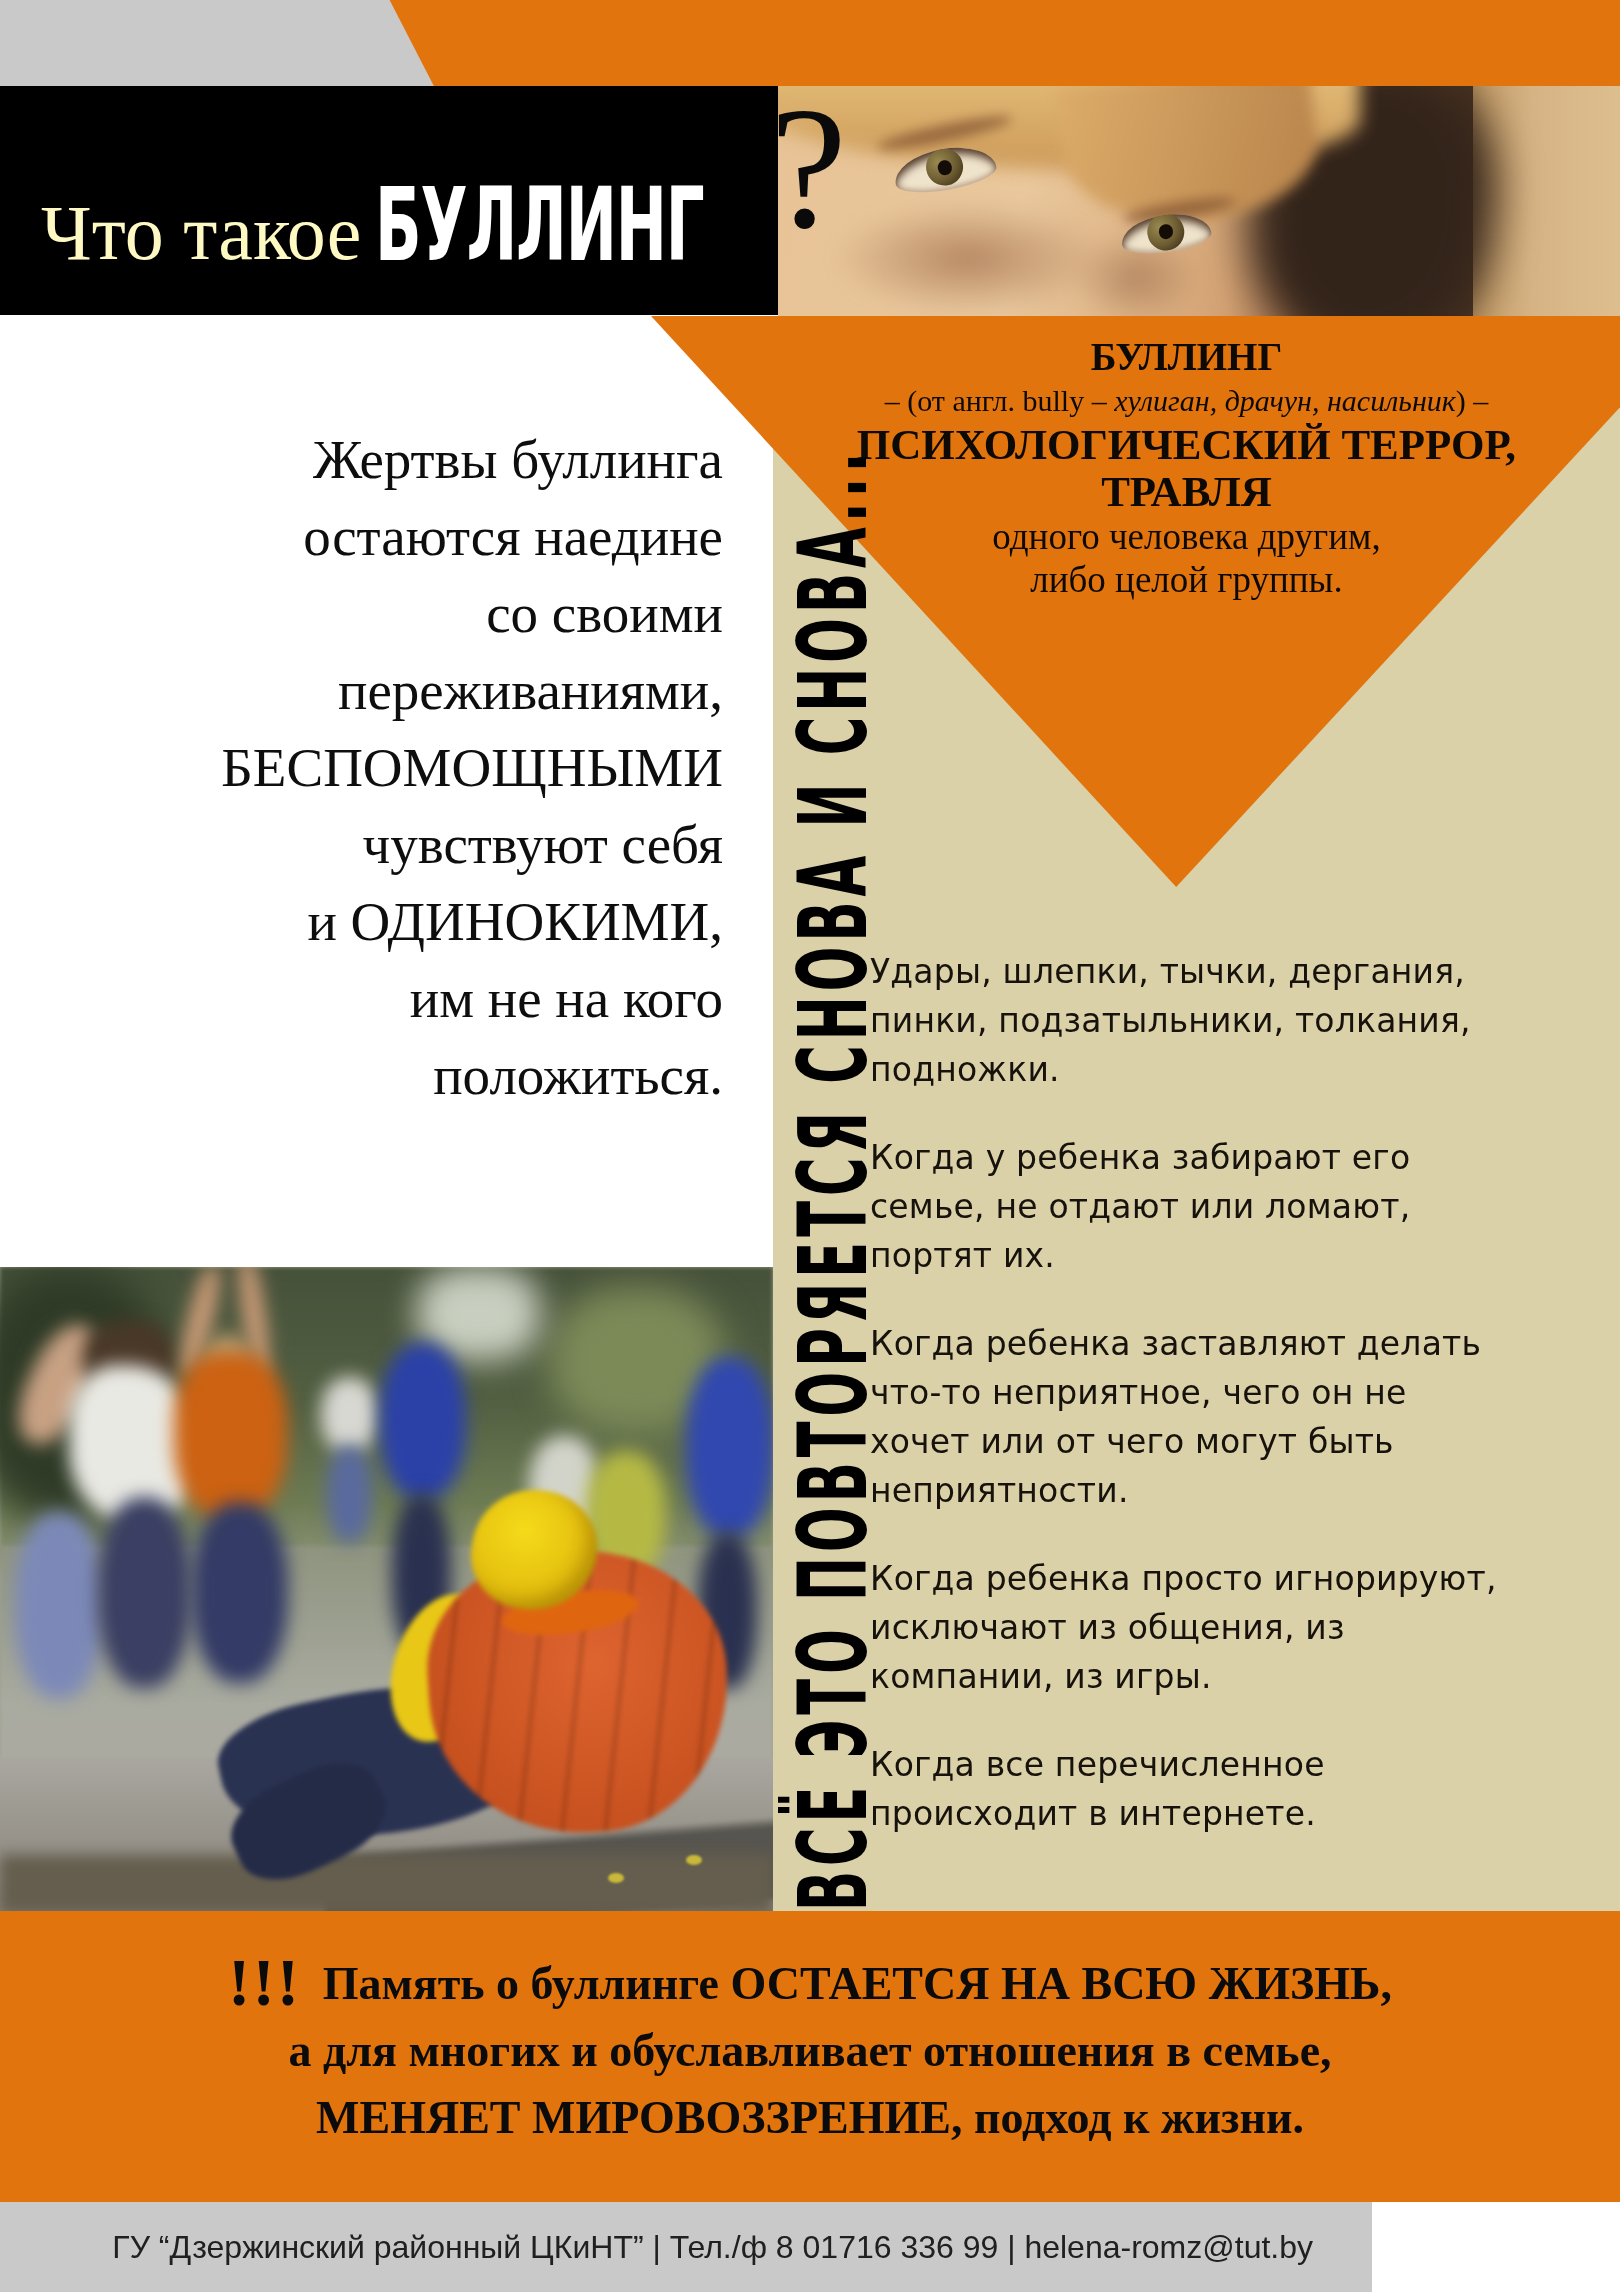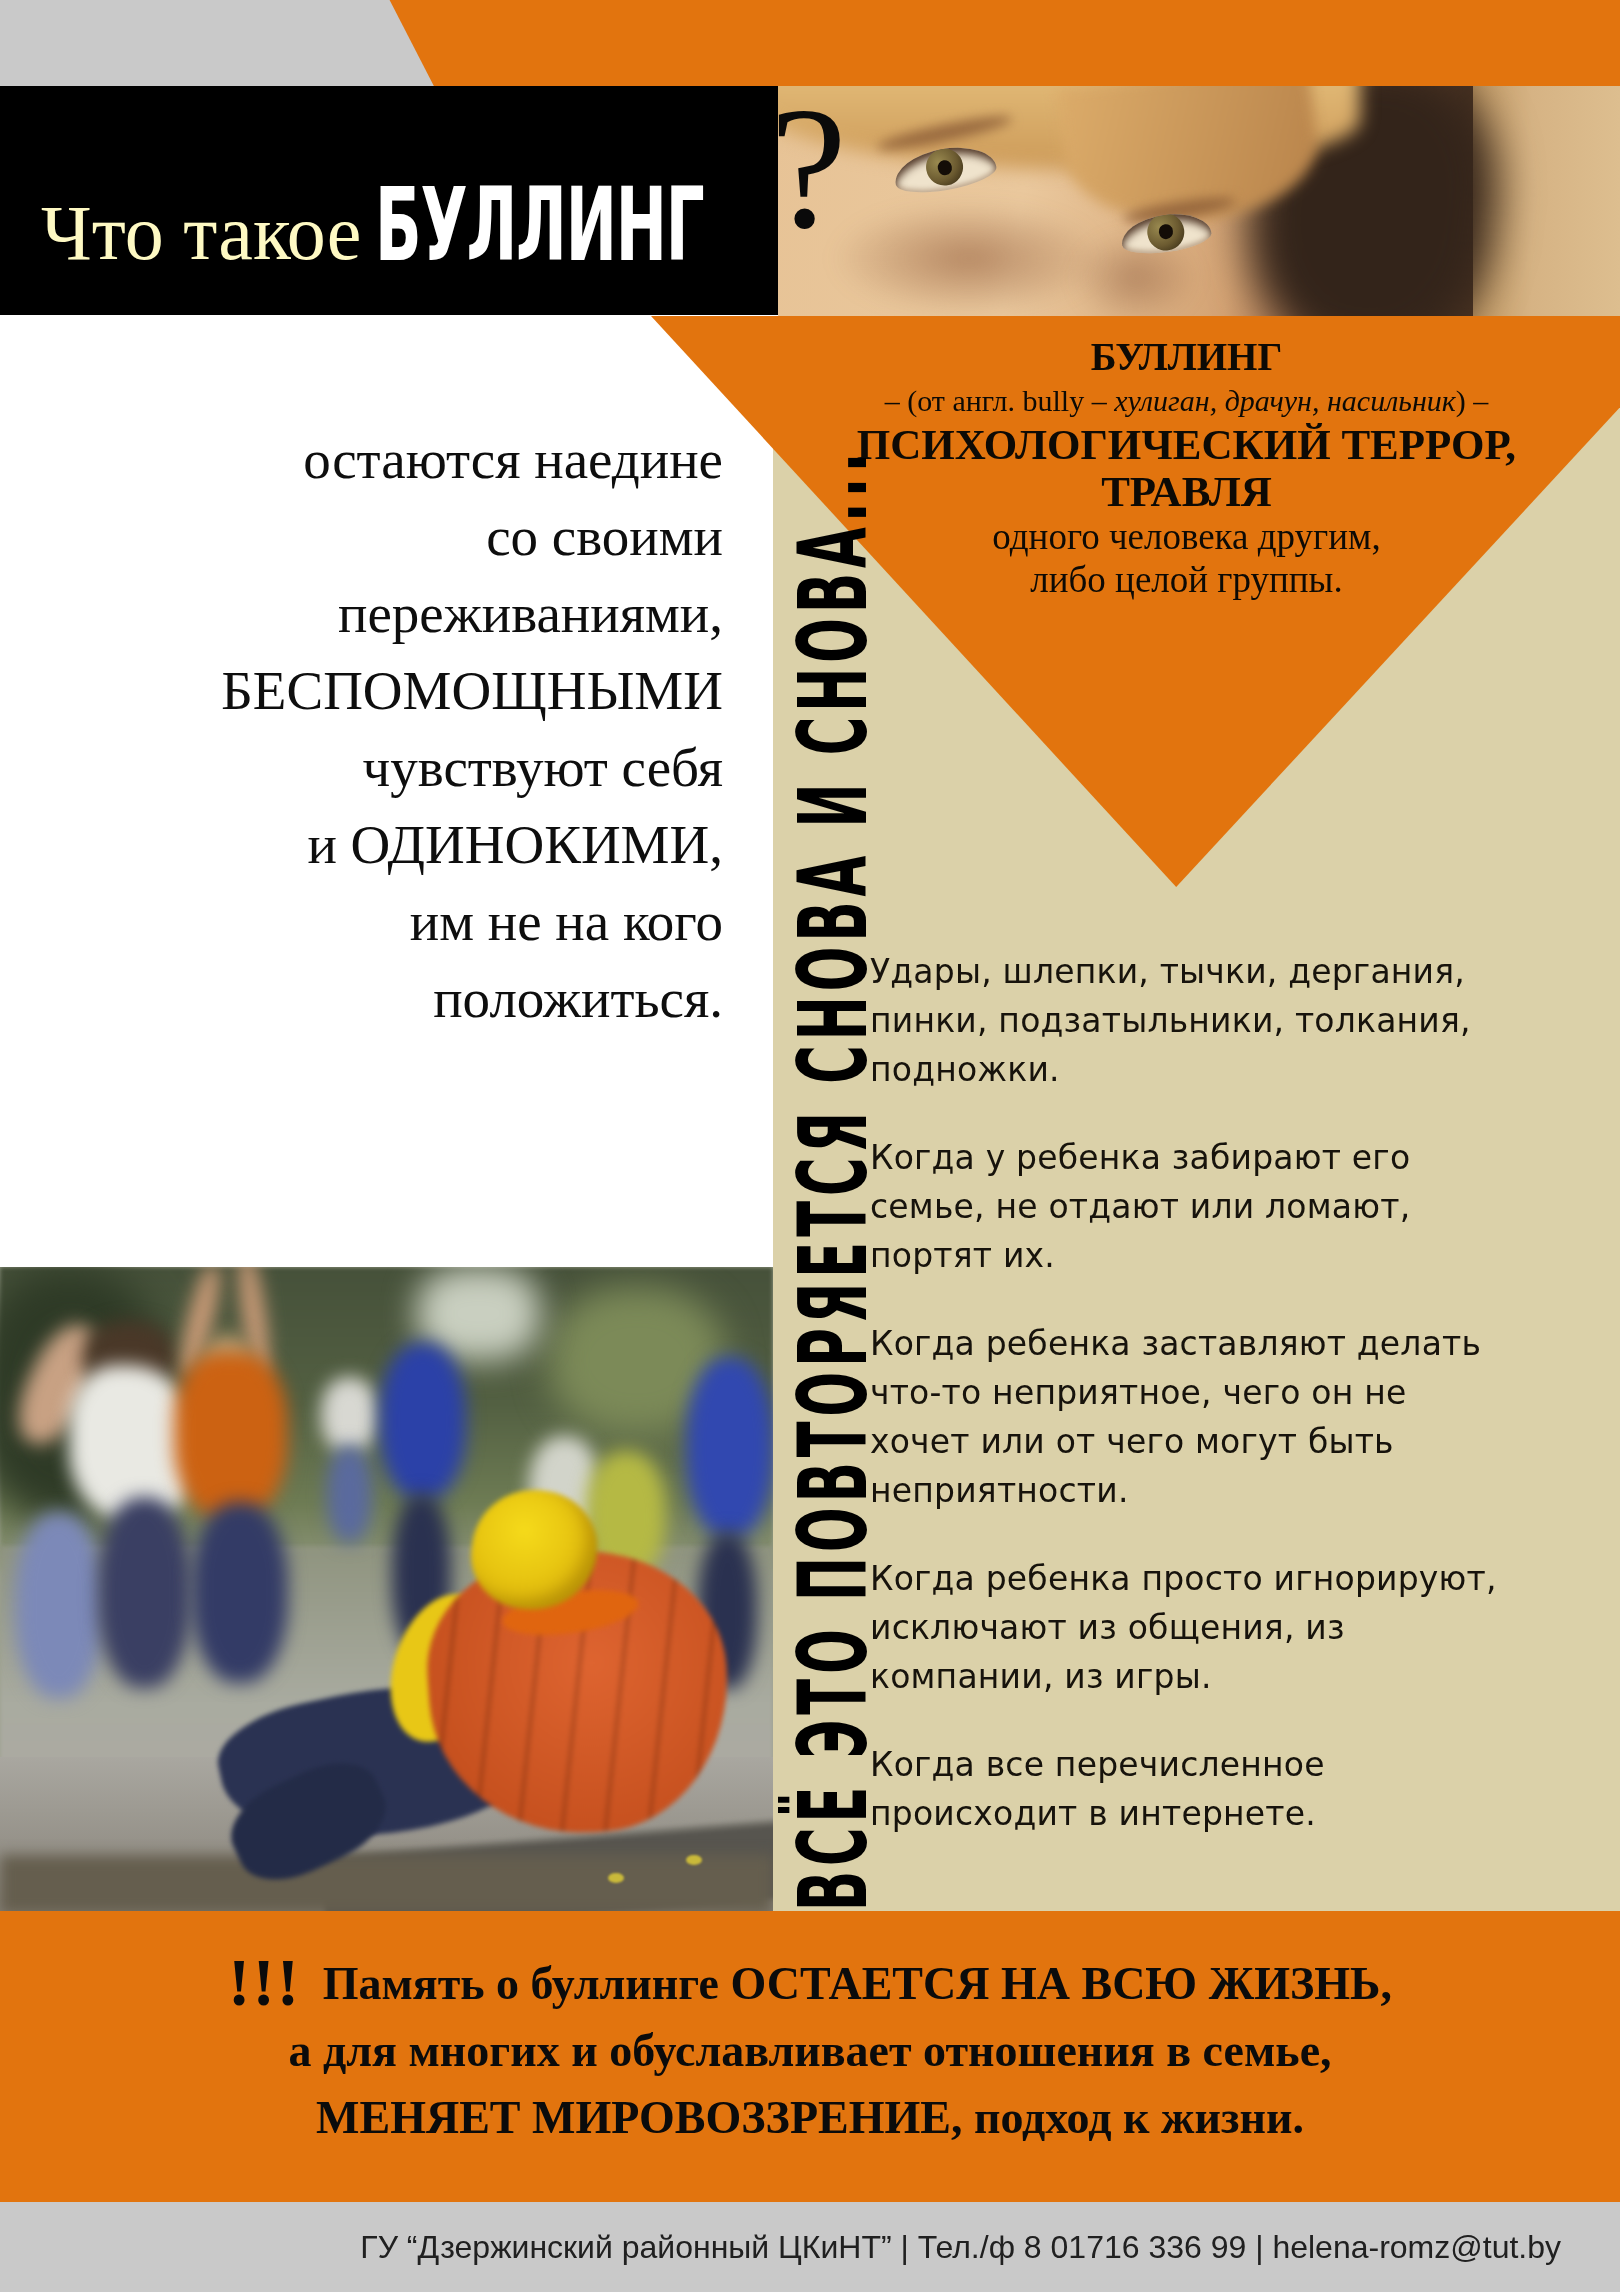--- a/index.html
+++ b/index.html
@@ -137,21 +137,21 @@
   .kp-shin { left:230px; top:508px; width:157px; height:93px; background:#232B47;
     border-radius:40%; transform:rotate(-25deg); }
 
   
   .banner { left:0; top:1911px; width:1620px; height:291px; background:#E2740E;
     text-align:center; color:#0B0B0B; padding-top:39px; box-sizing:border-box; z-index:5; }
   .banner .line { font-size:46px; line-height:67px; font-weight:bold; }
   .banner .bang { font-size:67px; line-height:0; vertical-align:-5.9px; letter-spacing:2px; margin-right:21.6px; }
 
   
-  .footer { left:0; top:2202px; width:1620px; height:90px; background:#C9C9C9;
+  .footer { left:0; top:2202px; width:1372px; height:90px; background:#C9C9C9;
     display:flex; align-items:center; justify-content:flex-end; padding-right:59px; box-sizing:border-box;
     font-family:"Liberation Sans",sans-serif; font-size:32px; color:#202020; z-index:5; }
 </style>
 </head>
 <body>
 
 <div class="poster">
 
   <div class="abs top-band"></div>
   <div class="abs gray-corner"></div>
@@ -188,20 +188,21 @@
   <div class="abs definition">
     <div class="def-term">БУЛЛИНГ</div>
     <div class="def-ety"><span>– (от англ. bully – </span><i>хулиган, драчун, насильник</i><span>) –</span></div>
     <div class="def-bold">ПСИХОЛОГИЧЕСКИЙ ТЕРРОР,</div>
     <div class="def-bold">ТРАВЛЯ</div>
     <div class="def-reg">одного человека другим,</div>
     <div class="def-reg">либо целой группы.</div>
   </div>
 
   <div class="abs quote">
+    <div>Жертвы буллинга</div>
     <div>остаются наедине</div>
     <div>со своими</div>
     <div>переживаниями,</div>
     <div>БЕСПОМОЩНЫМИ</div>
     <div>чувствуют себя</div>
     <div>и ОДИНОКИМИ,</div>
     <div>им не на кого</div>
     <div>положиться.</div>
   </div>
 

